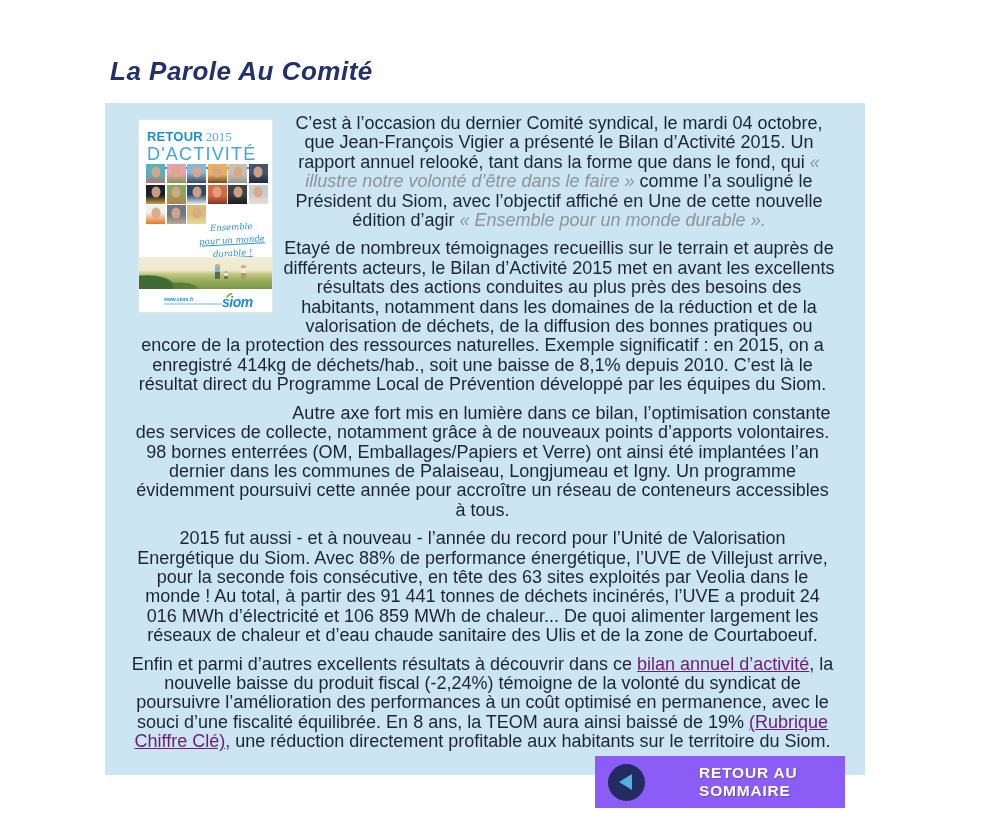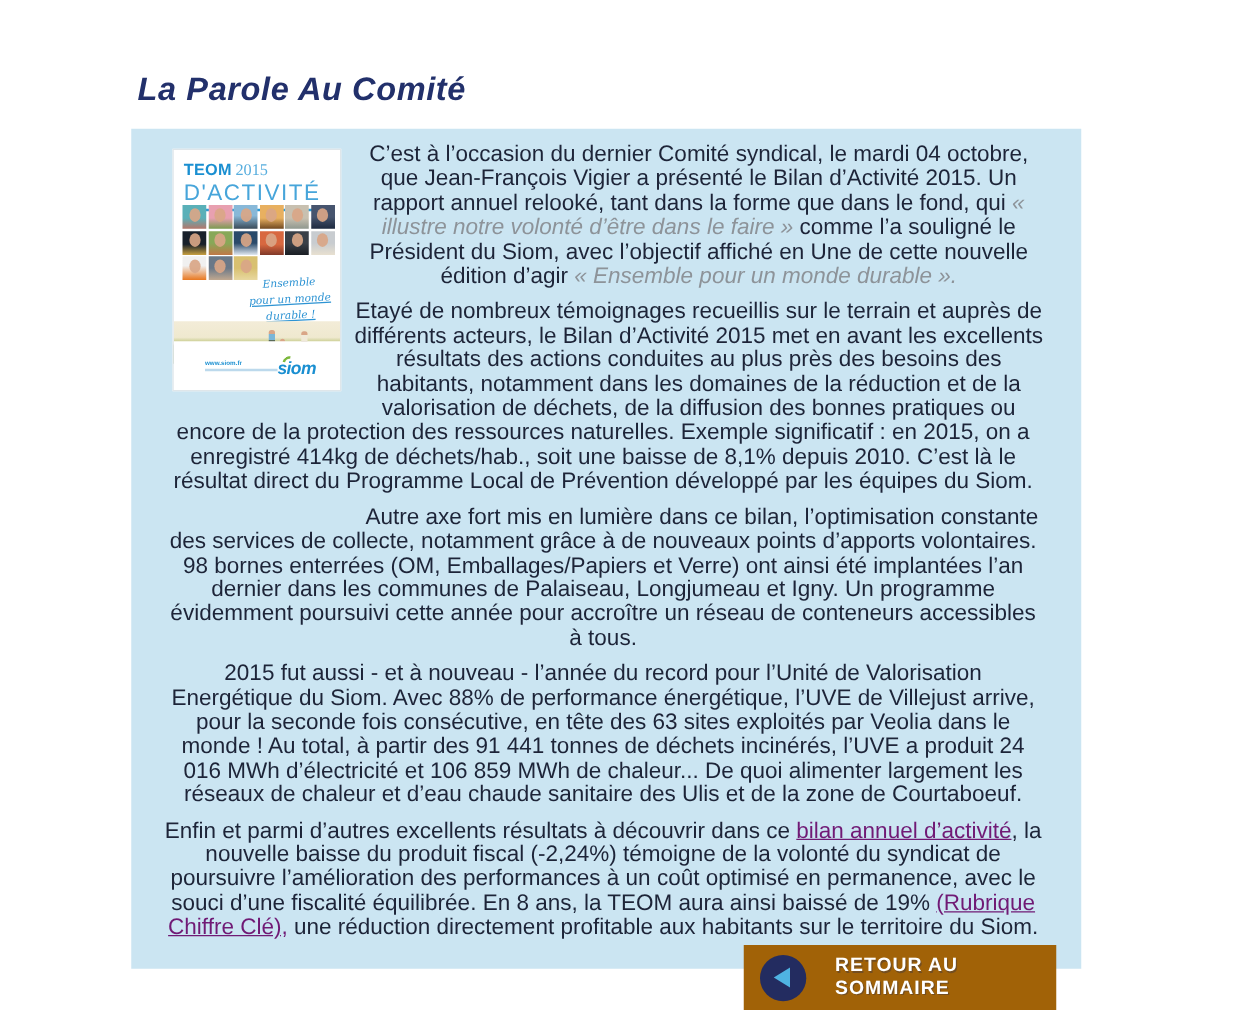--- a/index.html
+++ b/index.html
@@ -92,40 +92,40 @@
   }
   .person { position:absolute; border-radius:2px 2px 0 0; }
   .person-1 { left:57%; top:7px; width:5px; height:15px;
     background:linear-gradient(#d9a687 0 20%, #7ab6d8 20% 55%, #5a6a58 55%); }
   .person-2 { left:64%; top:14px; width:4px; height:8px;
     background:linear-gradient(#d9a687 0 30%, #e8e0d0 30% 65%, #6a7a5a 65%); }
   .person-3 { left:77%; top:8px; width:5px; height:14px;
     background:linear-gradient(#d9a687 0 20%, #f0ead8 20% 55%, #b09a78 55%); }
 
   .cover-footer {
-    position:absolute; left:0; right:0; bottom:0; height:39px; background:#ffffff;
+    position:absolute; left:0; right:0; bottom:0; height:23px; background:#ffffff;
     display:flex; align-items:center; justify-content:space-between; padding:0 25px;
   }
   .cover-url { font-size:5px; font-weight:bold; color:#1a8fd1; line-height:1.2; }
   .cover-url::after { content:""; display:block; width:58px; height:2px; background:#bcd9ec; margin-top:1px; }
   .cover-logo {
     font-size:14px; font-weight:bold; font-style:italic; color:#1a8fd1;
     letter-spacing:-0.5px; position:relative; padding-top:2px;
   }
   .cover-logo::before {
     content:""; position:absolute; left:4px; top:1px; width:7px; height:7px;
     border:2px solid transparent; border-top-color:#7cb83c; border-radius:50%;
     transform:rotate(-35deg);
   }
 
   
   .back-btn {
     position:absolute; left:595px; top:756px; width:250px; height:52px;
-    background:#a16207; display:flex; align-items:center;
-    padding-left:13px; cursor:pointer; text-decoration:none;
+    background:#8b5cf6; display:flex; align-items:center;
+    padding-left:13px; cursor:pointer; text-decoration:none;gap:31px;
   }
   .btn-circle {
     width:37px; height:37px; border-radius:50%; background:#232c60;
     display:flex; align-items:center; justify-content:center; flex:0 0 auto;
   }
   .btn-tri {
     width:0; height:0; margin-right:3px;
     border-top:8px solid transparent; border-bottom:8px solid transparent;
     border-right:13px solid #4fb3e2;
   }
@@ -139,21 +139,21 @@
 
 <h1 class="page-title">La Parole Au Comité</h1>
 
 <section class="panel">
 
   <div class="article-body">
 
     <figure class="cover">
       <div class="cover-title">
         <div>
-          <span class="ct-bold">TEOM</span><span class="ct-year">2015</span>
+          <span class="ct-bold">RETOUR</span><span class="ct-year">2015</span>
         </div>
         <div class="ct-line2">D'ACTIVITÉ</div>
       </div>
 
       <div class="portrait-grid">
         <span class="tile"></span>
         <span class="tile"></span>
         <span class="tile"></span>
         <span class="tile"></span>
         <span class="tile"></span>

